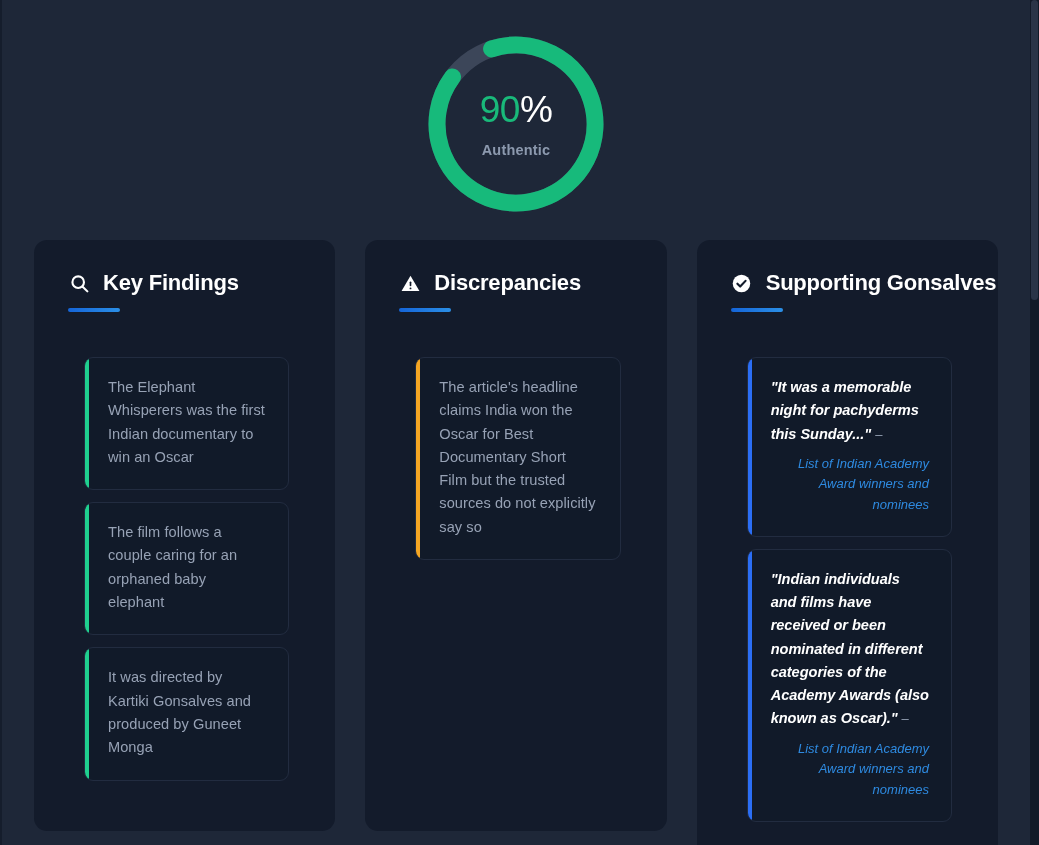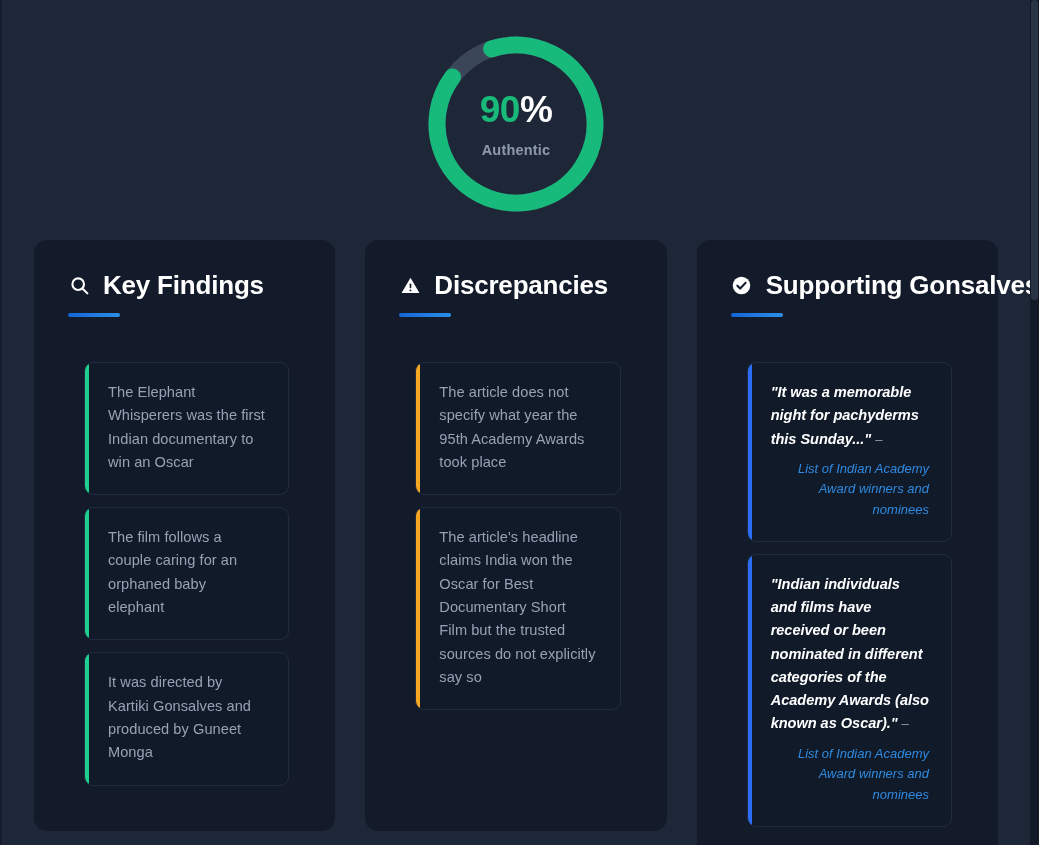--- a/index.html
+++ b/index.html
@@ -83,21 +83,21 @@
     inset: 0;
     display: flex;
     flex-direction: column;
     align-items: center;
     justify-content: center;
     gap: 14px;
   }
 
   .gauge-value {
     font-size: 37px;
-    font-weight: 700;
+    font-weight: 400;
     letter-spacing: -0.5px;
     line-height: 1;
   }
   .gauge-value .num { color: #19b97a; }
   .gauge-value .pct { color: #ffffff; }
 
   .gauge-label {
     font-size: 14.5px;
     font-weight: 700;
     color: #8c99ae;
@@ -132,21 +132,21 @@
     width: 22px;
     height: 22px;
     display: flex;
     align-items: center;
     justify-content: center;
     flex: 0 0 auto;
   }
   .panel-icon svg { display: block; }
 
   .panel-title {
-    font-size: 26px;
+    font-size: 22px;
     font-weight: 700;
     color: #ffffff;
     letter-spacing: -0.2px;
     white-space: nowrap;
   }
 
   .panel-rule {
     margin: 12px 0 0 6px;
     width: 52px;
     height: 4px;
@@ -271,23 +271,20 @@
               <rect x="11.05" y="9.6" width="1.9" height="5.6" rx="0.95" fill="#131b2b"></rect>
               <circle cx="12" cy="17.6" r="1.1" fill="#131b2b"></circle>
             </svg>
           </span>
           <h2 class="panel-title">Discrepancies</h2>
         </div>
         <div class="panel-rule"></div>
 
         <div class="card-stack">
           <div class="card" style="--accent:#f5a623">
-            <p class="card-text">The article does not specify what year the 95th Academy Awards took place</p>
-          </div>
-          <div class="card" style="--accent:#f5a623">
             <p class="card-text">The article's headline claims India won the Oscar for Best Documentary Short Film but the trusted sources do not explicitly say so</p>
           </div>
         </div>
       </section>
 
       <section class="panel">
         <div class="panel-head">
           <span class="panel-icon">
             <svg width="21" height="21" viewBox="0 0 24 24">
               <circle cx="12" cy="12" r="10" fill="#ffffff"></circle>

